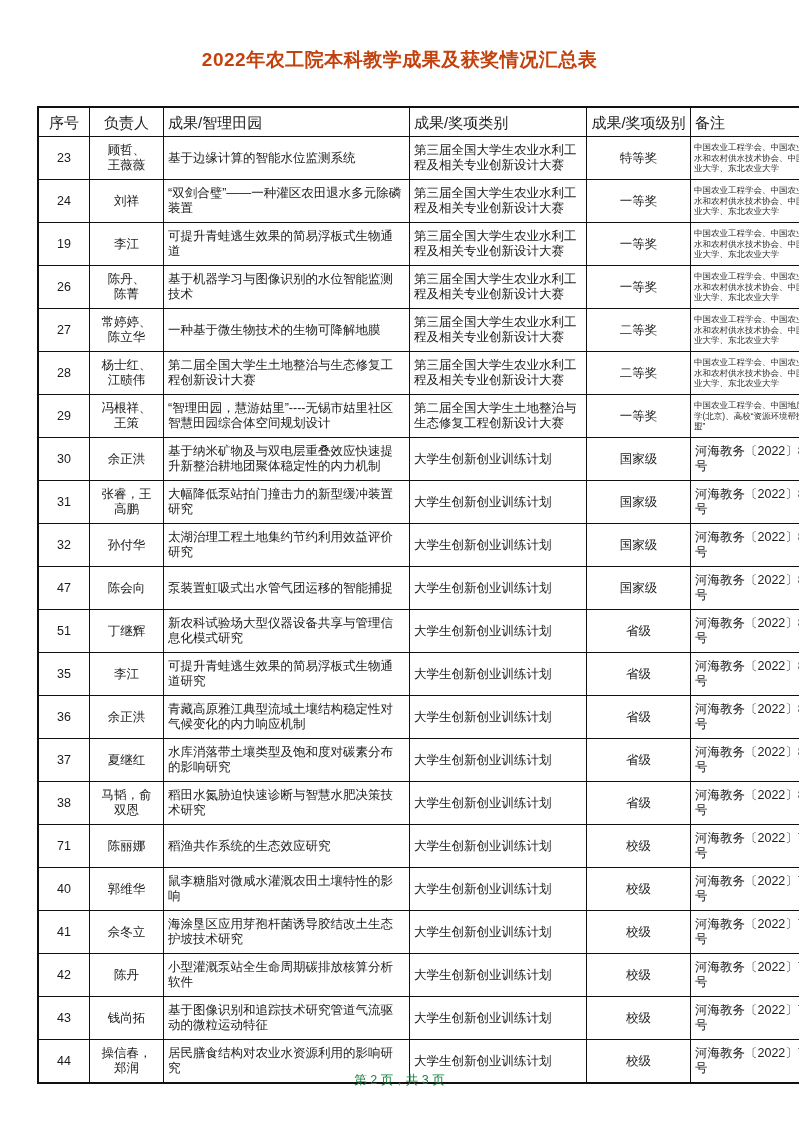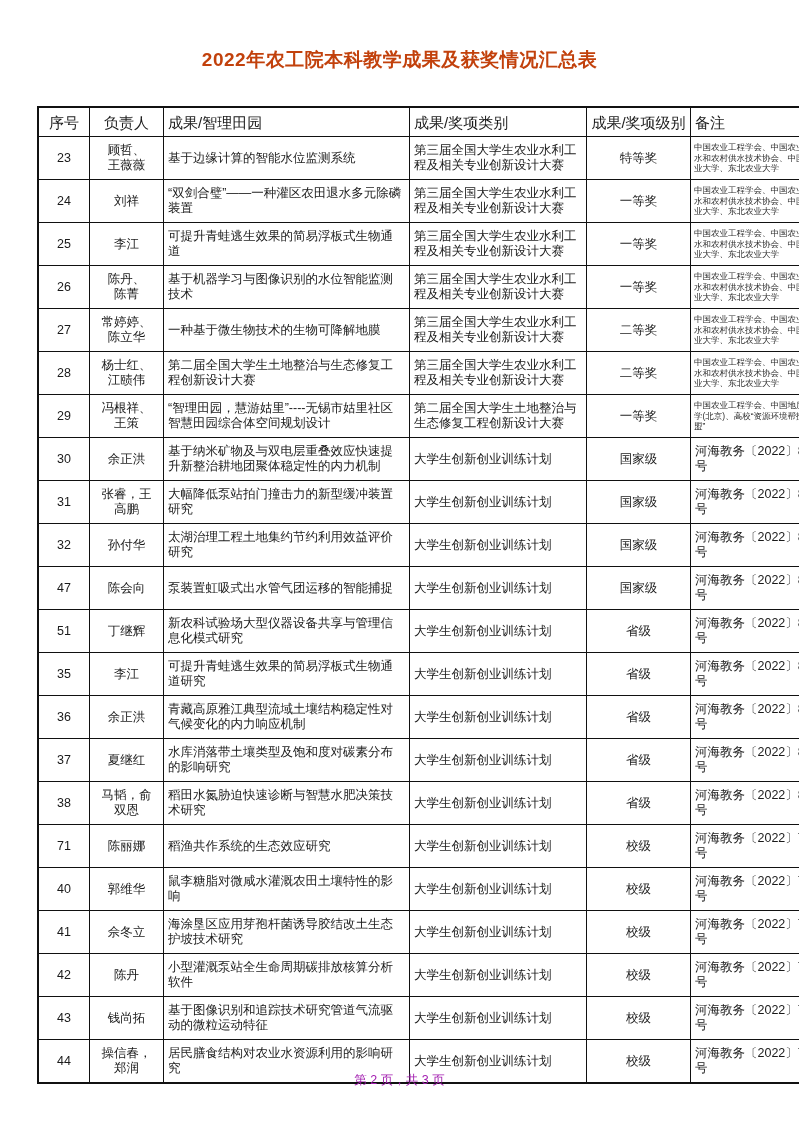--- a/index.html
+++ b/index.html
@@ -57,21 +57,21 @@
     line-height:10.5px;
     color:#2a2a2a;
     padding:2px 3px;
   }
   .footer{
     position:absolute;
     left:0;right:0;
     top:1072px;
     text-align:center;
     font-size:12.5px;
-    color:#a21caf;
+    color:#15803d;
   }
 </style>
 </head>
 <body>
 
 <div class="page">
 
   <h1 class="title">2022年农工院本科教学成果及获奖情况汇总表</h1>
 
   <table class="results-table">
@@ -97,21 +97,21 @@
         </tr>
         <tr>
           <td class="c-no">24</td>
           <td class="c-owner">刘祥</td>
           <td class="c-name">“双剑合璧”——一种灌区农田退水多元除磷装置</td>
           <td class="c-cat">第三届全国大学生农业水利工程及相关专业创新设计大赛</td>
           <td class="c-level">一等奖</td>
           <td class="c-remark small">中国农业工程学会、中国农业节水和农村供水技术协会、中国农业大学、东北农业大学</td>
         </tr>
         <tr>
-          <td class="c-no">25</td>
+          <td class="c-no">19</td>
           <td class="c-owner">李江</td>
           <td class="c-name">可提升青蛙逃生效果的简易浮板式生物通道</td>
           <td class="c-cat">第三届全国大学生农业水利工程及相关专业创新设计大赛</td>
           <td class="c-level">一等奖</td>
           <td class="c-remark small">中国农业工程学会、中国农业节水和农村供水技术协会、中国农业大学、东北农业大学</td>
         </tr>
         <tr>
           <td class="c-no">26</td>
           <td class="c-owner">陈丹、
 陈菁</td>

